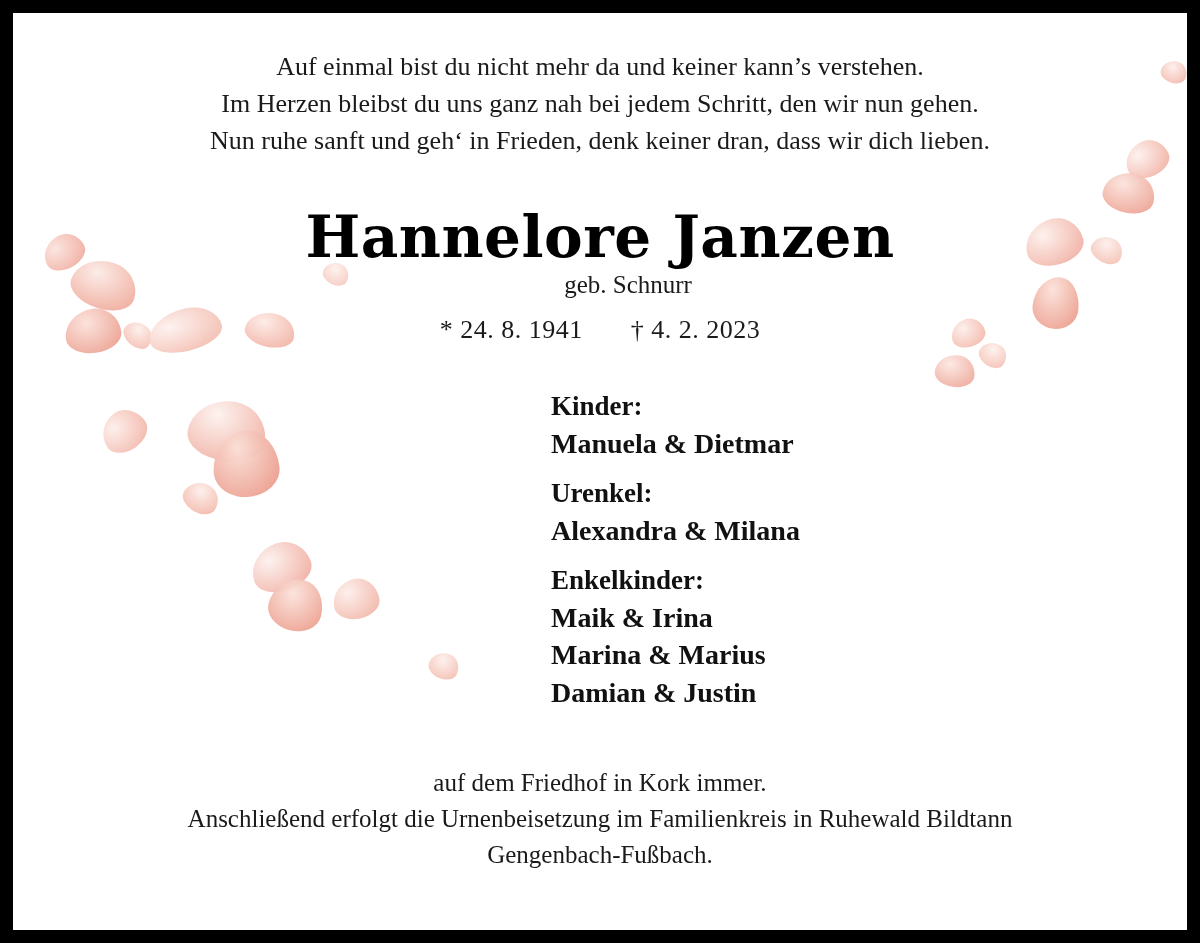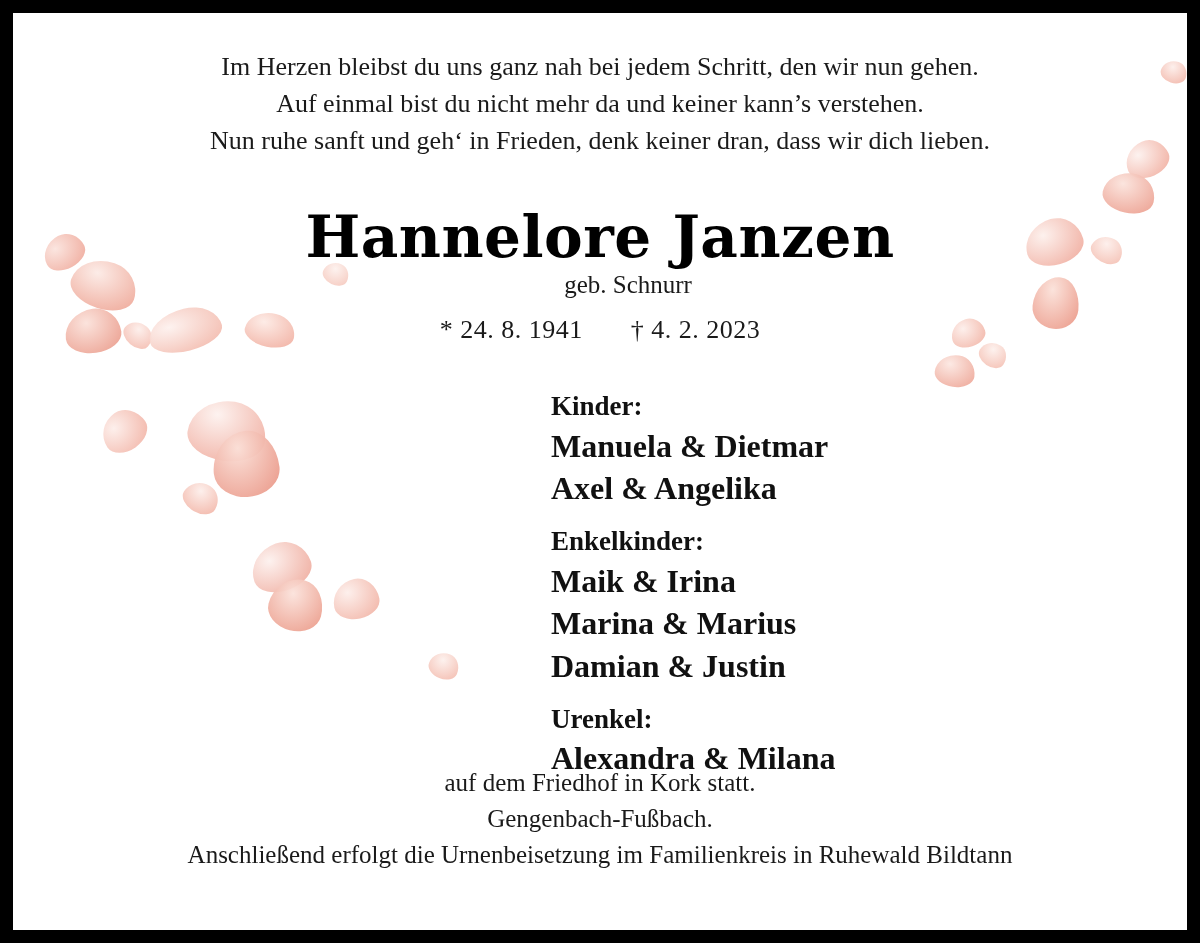--- a/index.html
+++ b/index.html
@@ -91,21 +91,21 @@
     text-align: left;
   }
   .fam-group { margin-bottom: 14px; }
   .fam-title {
     font-size: 27px;
     font-weight: bold;
     color: #111111;
     line-height: 1.33;
   }
   .fam-member {
-    font-size: 32px;
+    font-size: 28px;
     font-weight: bold;
     color: #111111;
     line-height: 1.33;
   }
 
   .place-date {
     position: absolute;
     top: 688px;
     left: 46px;
     font-size: 25px;
@@ -155,53 +155,52 @@
       <div class="petal" style="left:1090px; top:160px; width:52px; height:40px; background:radial-gradient(ellipse at 35% 30%, #fbe3dc, #ea9685); transform:rotate(12deg); opacity:.93;"></div>
       <div class="petal" style="left:1012px; top:206px; width:58px; height:46px; background:radial-gradient(ellipse at 35% 30%, #fdf0ec, #eea394); transform:rotate(-16deg); opacity:.93;"></div>
       <div class="petal" style="left:1078px; top:224px; width:32px; height:26px; background:radial-gradient(ellipse at 40% 30%, #fdeeea, #f2b5a6); transform:rotate(28deg); opacity:.88;"></div>
       <div class="petal" style="left:1020px; top:264px; width:46px; height:52px; background:radial-gradient(ellipse at 40% 25%, #fbe1d9, #e9907e); transform:rotate(6deg); opacity:.93;"></div>
       <div class="petal" style="left:938px;  top:306px; width:34px; height:28px; background:radial-gradient(ellipse at 40% 30%, #fdeeea, #f0ab9b); transform:rotate(-18deg); opacity:.9;"></div>
       <div class="petal" style="left:966px;  top:330px; width:28px; height:24px; background:radial-gradient(ellipse at 40% 30%, #fdf0ec, #f2b4a5); transform:rotate(34deg); opacity:.88;"></div>
       <div class="petal" style="left:922px;  top:342px; width:40px; height:32px; background:radial-gradient(ellipse at 35% 30%, #fce7e1, #eb9a89); transform:rotate(8deg); opacity:.9;"></div>
     </div>
 
     <div class="verse">
+      <div>Auf einmal bist du nicht mehr da und keiner kann’s verstehen.</div>
       <div>Im Herzen bleibst du uns ganz nah bei jedem Schritt, den wir nun gehen.</div>
-      <div>Auf einmal bist du nicht mehr da und keiner kann’s verstehen.</div>
       <div>Nun ruhe sanft und geh‘ in Frieden, denk keiner dran, dass wir dich lieben.</div>
     </div>
 
     <div class="name">Hannelore Janzen</div>
     <div class="born-name">geb. Schnurr</div>
 
     <div class="dates">
       <span>* 24. 8. 1941</span>
       <span class="gap"></span>
       <span>† 4. 2. 2023</span>
     </div>
 
     <div class="family">
       <div class="fam-group">
         <div class="fam-title">Kinder:</div>
         <div class="fam-member">Manuela &amp; Dietmar</div>
-        <div class="fam-member">Axel &amp; Angelika</div>
+      </div>
+      <div class="fam-group">
+        <div class="fam-title">Urenkel:</div>
+        <div class="fam-member">Alexandra &amp; Milana</div>
       </div>
       <div class="fam-group">
         <div class="fam-title">Enkelkinder:</div>
         <div class="fam-member">Maik &amp; Irina</div>
         <div class="fam-member">Marina &amp; Marius</div>
         <div class="fam-member">Damian &amp; Justin</div>
       </div>
-      <div class="fam-group">
-        <div class="fam-title">Urenkel:</div>
-        <div class="fam-member">Alexandra &amp; Milana</div>
-      </div>
     </div>
 
 
     <div class="ceremony">
-      <div>auf dem Friedhof in Kork statt.</div>
+      <div>auf dem Friedhof in Kork immer.</div>
+      <div>Anschließend erfolgt die Urnenbeisetzung im Familienkreis in Ruhewald Bildtann</div>
       <div>Gengenbach-Fußbach.</div>
-      <div>Anschließend erfolgt die Urnenbeisetzung im Familienkreis in Ruhewald Bildtann</div>
     </div>
 
   </div>
 </div>
 
 </body></html>

